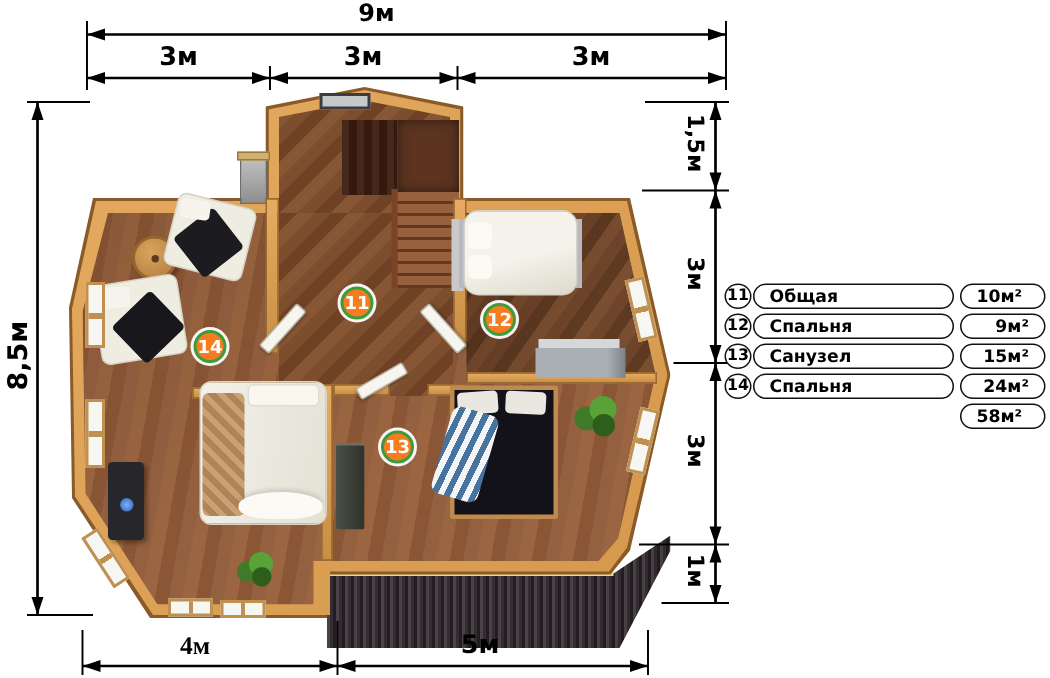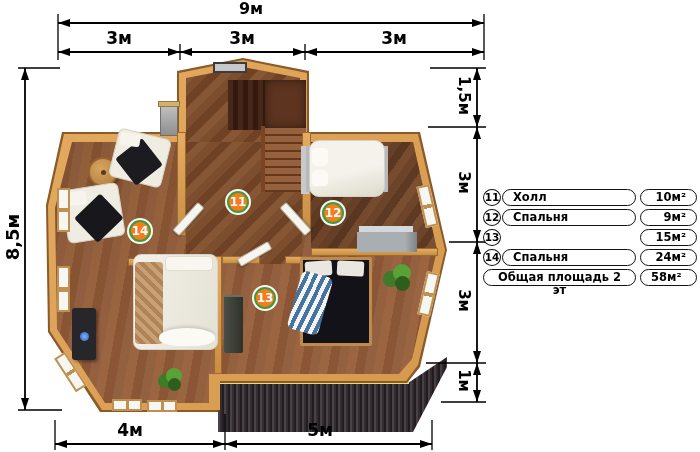--- a/index.html
+++ b/index.html
@@ -200,55 +200,55 @@
 
   <span class="dimlab" style="left:231px;top:1px;width:40px;font-size:16px;">9м</span>
   <span class="dimlab" style="left:97px;top:30px;width:44px;font-size:17px;">3м</span>
   <span class="dimlab" style="left:220px;top:30px;width:44px;font-size:17px;">3м</span>
   <span class="dimlab" style="left:372px;top:30px;width:44px;font-size:17px;">3м</span>
   <span class="dimlab" style="left:-15px;top:228px;width:56px;font-size:18px;transform:rotate(-90deg);">8,5м</span>
   <span class="dimlab" style="left:439px;top:88px;width:48px;font-size:15px;transform:rotate(90deg);">1,5м</span>
   <span class="dimlab" style="left:439px;top:175px;width:48px;font-size:15px;transform:rotate(90deg);">3м</span>
   <span class="dimlab" style="left:439px;top:293px;width:48px;font-size:15px;transform:rotate(90deg);">3м</span>
   <span class="dimlab" style="left:439px;top:373px;width:48px;font-size:15px;transform:rotate(90deg);">1м</span>
-  <span class="dimlab" style="left:108px;top:422px;width:44px;font-size:17px;">4м</span>
+  <span class="dimlab" style="left:108px;top:422px;width:44px;font-size:17px;font-family:Liberation Serif, serif;">4м</span>
   <span class="dimlab" style="left:298px;top:422px;width:44px;font-size:17px;">5м</span>
 
   <div class="abs" style="left:0;top:0;width:700px;height:452px;pointer-events:none;">
 
     <div class="numc" style="left:483px;top:189px;">11</div>
     <div class="pill" style="left:502px;top:189px;width:134px;">
-        <span class="in">Холл</span>
-      </div>
-    <div class="pill" style="left:640px;top:189px;width:57px;text-align:right;">
+        <span class="in">Общая</span>
+      </div>
+    <div class="pill" style="left:640px;top:189px;width:57px;text-align:left;">
         <span class="in">10м²</span>
       </div>
 
     <div class="numc" style="left:483px;top:209px;">12</div>
     <div class="pill" style="left:502px;top:209px;width:134px;">
         <span class="in">Спальня</span>
       </div>
     <div class="pill" style="left:640px;top:209px;width:57px;text-align:right;">
         <span class="in">9м²</span>
       </div>
 
     <div class="numc" style="left:483px;top:229px;">13</div>
+    <div class="pill" style="left:502px;top:229px;width:134px;">
+        <span class="in">Санузел</span>
+      </div>
     <div class="pill" style="left:640px;top:229px;width:57px;text-align:right;">
         <span class="in">15м²</span>
       </div>
 
     <div class="numc" style="left:483px;top:249px;">14</div>
     <div class="pill" style="left:502px;top:249px;width:134px;">
         <span class="in">Спальня</span>
       </div>
     <div class="pill" style="left:640px;top:249px;width:57px;text-align:right;">
         <span class="in">24м²</span>
       </div>
 
-    <div class="pill" style="left:483px;top:269px;width:153px;text-align:center;">
-        <span class="in">Общая площадь 2 эт</span>
-      </div>
     <div class="pill" style="left:640px;top:269px;width:57px;text-align:left;">
         <span class="in">58м²</span>
       </div>
   </div>
 
 </div>
 
 </body></html>

